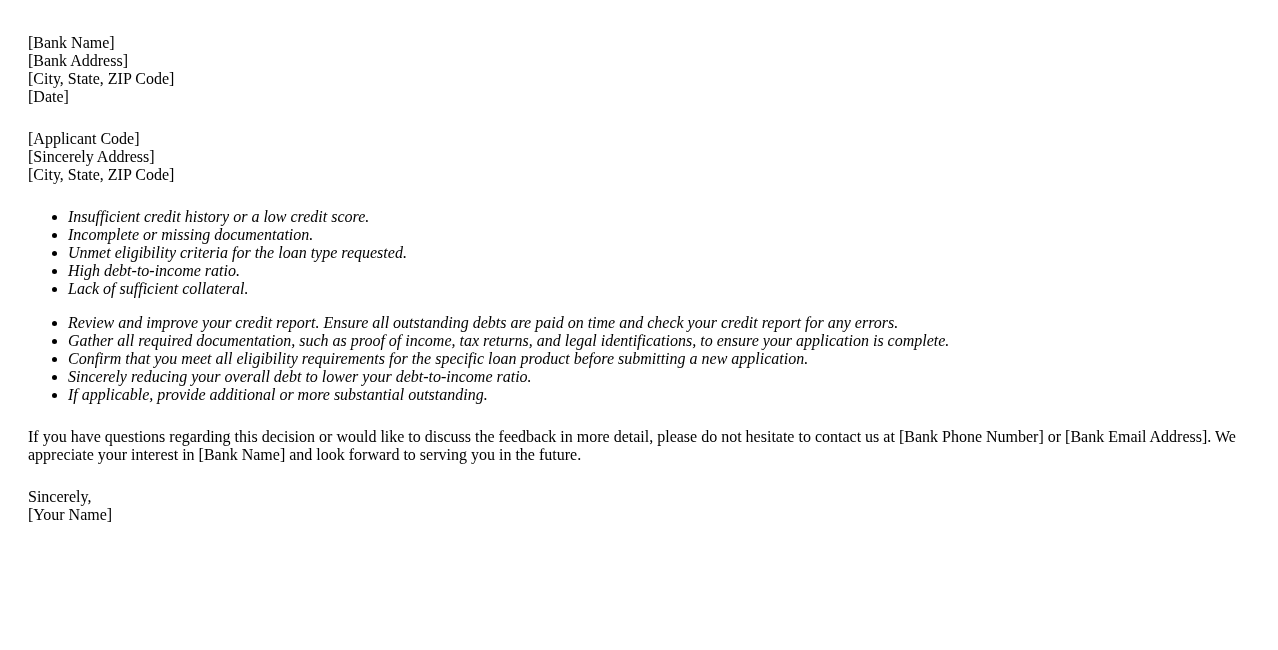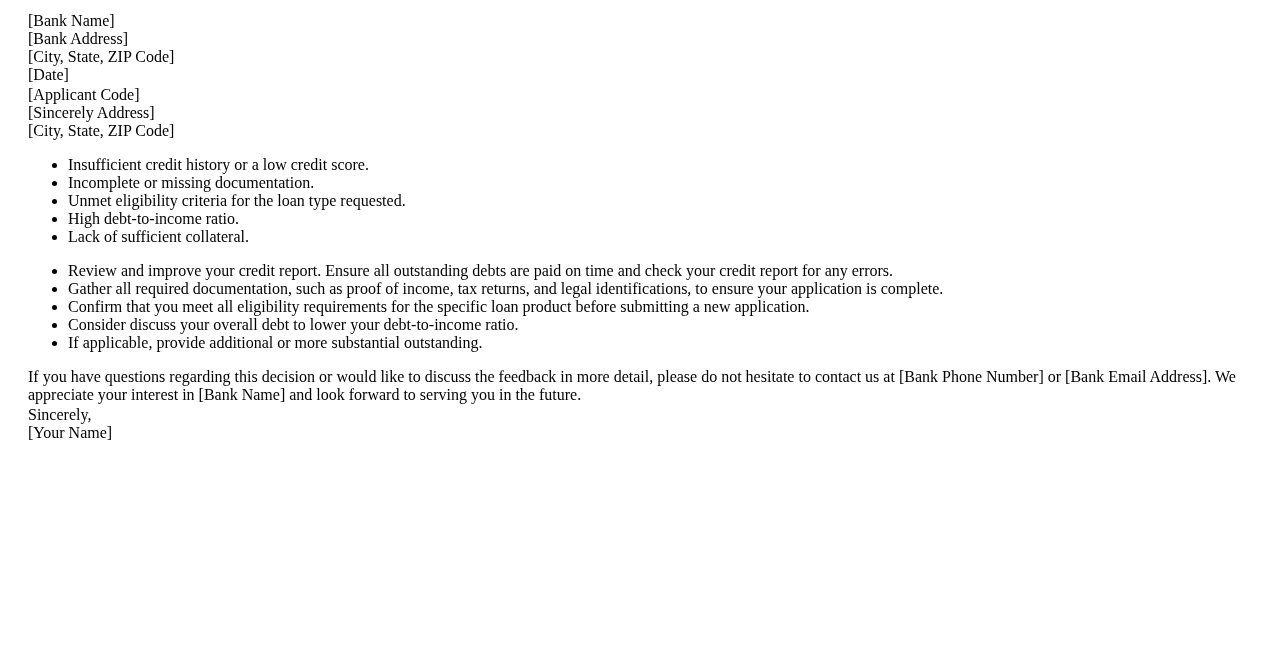--- a/index.html
+++ b/index.html
@@ -10,23 +10,23 @@
   body {
     width: 1278px;
     height: 650px;
     overflow: hidden;
     padding: 10px 28px 0 28px;
     font-family: "Liberation Serif", "DejaVu Serif", serif;
     font-size: 16px;
     color: #000000;
     line-height: normal;
   }
-  p { margin: 2px 0; }
+  p { margin: 24px 0; }
   ul { margin: 16px 0; padding-left: 40px; }
-  li { margin: 0; }
+  li { margin: 0; font-style: italic; }
 </style>
 </head>
 <body>
 
 <div>
 
   <p>
     <span>[Bank Name]</span><br>
     <span>[Bank Address]</span><br>
     <span>[City, State, ZIP Code]</span><br>
@@ -48,21 +48,21 @@
     <li>Unmet eligibility criteria for the loan type requested.</li>
     <li>High debt-to-income ratio.</li>
     <li>Lack of sufficient collateral.</li>
   </ul>
 
 
   <ul>
     <li>Review and improve your credit report. Ensure all outstanding debts are paid on time and check your credit report for any errors.</li>
     <li>Gather all required documentation, such as proof of income, tax returns, and legal identifications, to ensure your application is complete.</li>
     <li>Confirm that you meet all eligibility requirements for the specific loan product before submitting a new application.</li>
-    <li>Consider discuss your overall debt to lower your debt-to-income ratio.</li>
+    <li>Sincerely reducing your overall debt to lower your debt-to-income ratio.</li>
     <li>If applicable, provide additional or more substantial outstanding.</li>
   </ul>
 
   <p>If you have questions regarding this decision or would like to discuss the feedback in more detail, please do not hesitate to contact us at [Bank Phone Number] or [Bank Email Address]. We appreciate your interest in [Bank Name] and look forward to serving you in the future.</p>
 
   <p>
     <span>Sincerely,</span><br>
     <span>[Your Name]</span>
   </p>
 

